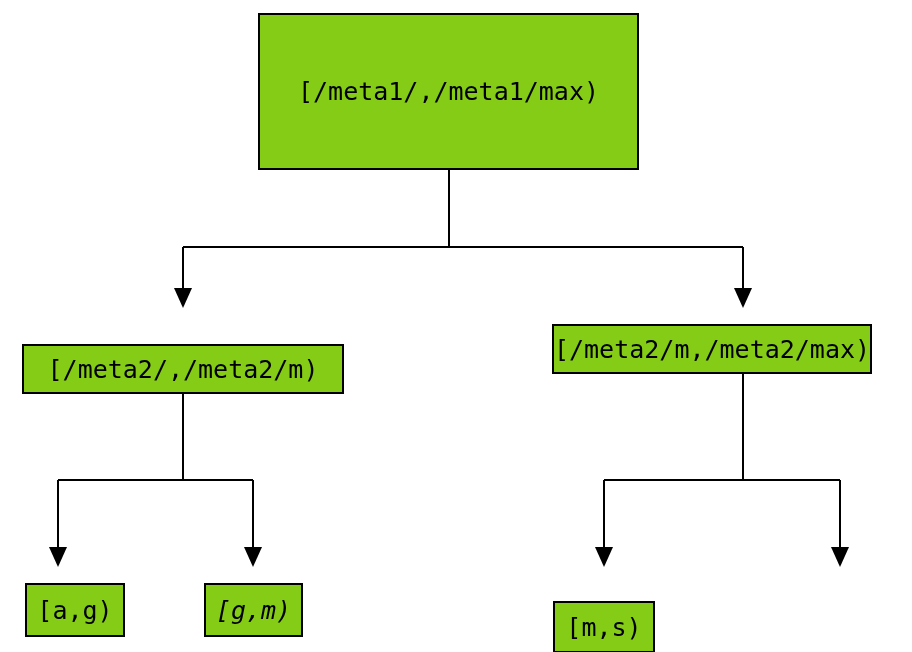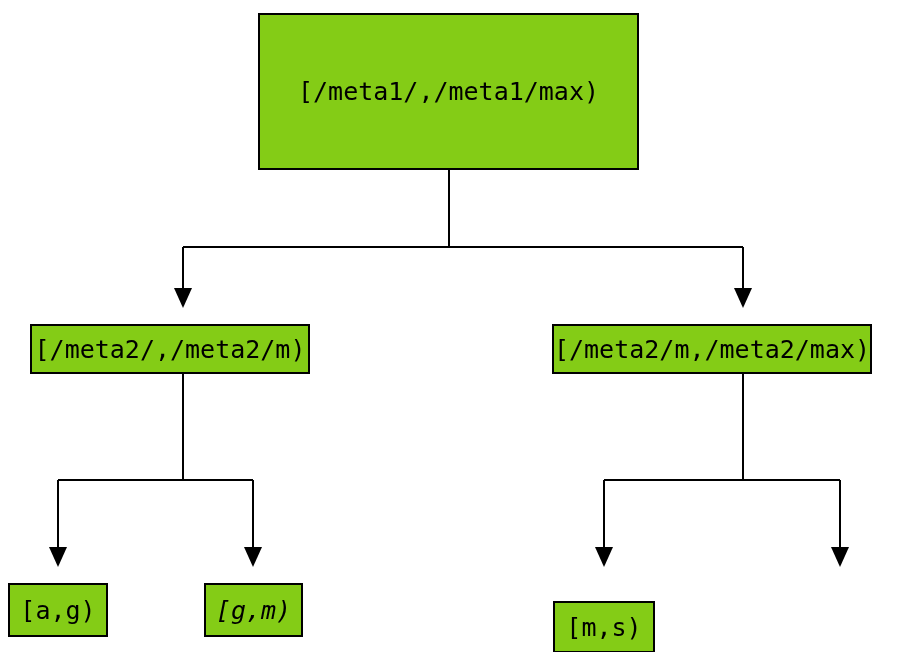--- a/index.html
+++ b/index.html
@@ -37,23 +37,23 @@
     background: #84cc16;
     color: #000000;
     display: flex;
     align-items: center;
     justify-content: center;
     font-family: "DejaVu Sans Mono", "Liberation Mono", monospace;
     font-size: 25px;
     white-space: nowrap;
   }
   .node-root  { left: 258px; top: 13px;  width: 381px; height: 157px; }
-  .node-l2l   { left: 22px;  top: 324px; width: 280px; height: 50px; margin-left: 8px; }
+  .node-l2l   { left: 22px;  top: 344px; width: 322px; height: 50px; }
   .node-l2r   { left: 552px; top: 324px; width: 320px; height: 50px; }
-  .node-leaf0 { left: 8px;   top: 583px; width: 100px; height: 54px; }
+  .node-leaf0 { left: 25px;   top: 583px; width: 100px; height: 54px; }
   .node-leaf1 { left: 204px; top: 583px; width: 99px;  height: 54px; font-style: italic; }
   .node-leaf2 { left: 553px; top: 601px; width: 102px; height: 52px; }
   .node-leaf3 { left: 775px; top: 583px; width: 130px; height: 54px; }
 </style>
 </head>
 <body>
 
 <div class="canvas">
 
   <svg class="edges" viewBox="0 0 912 652" aria-hidden="true">

